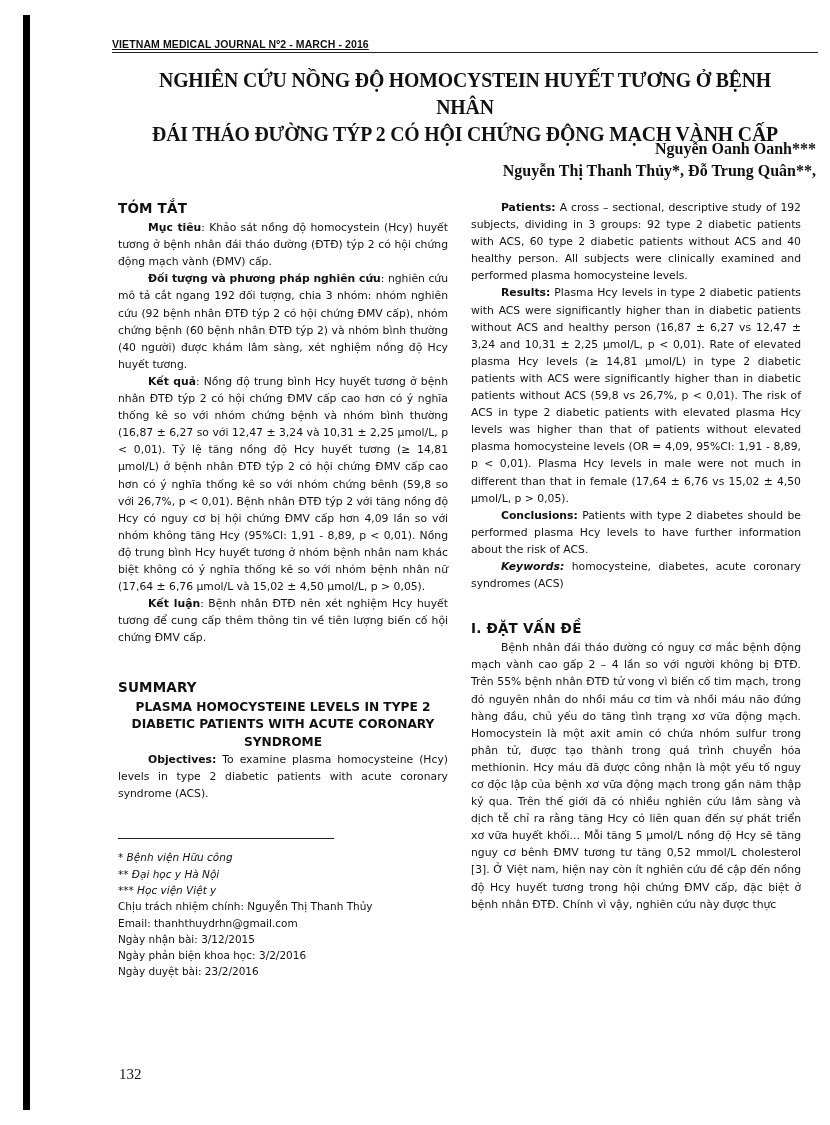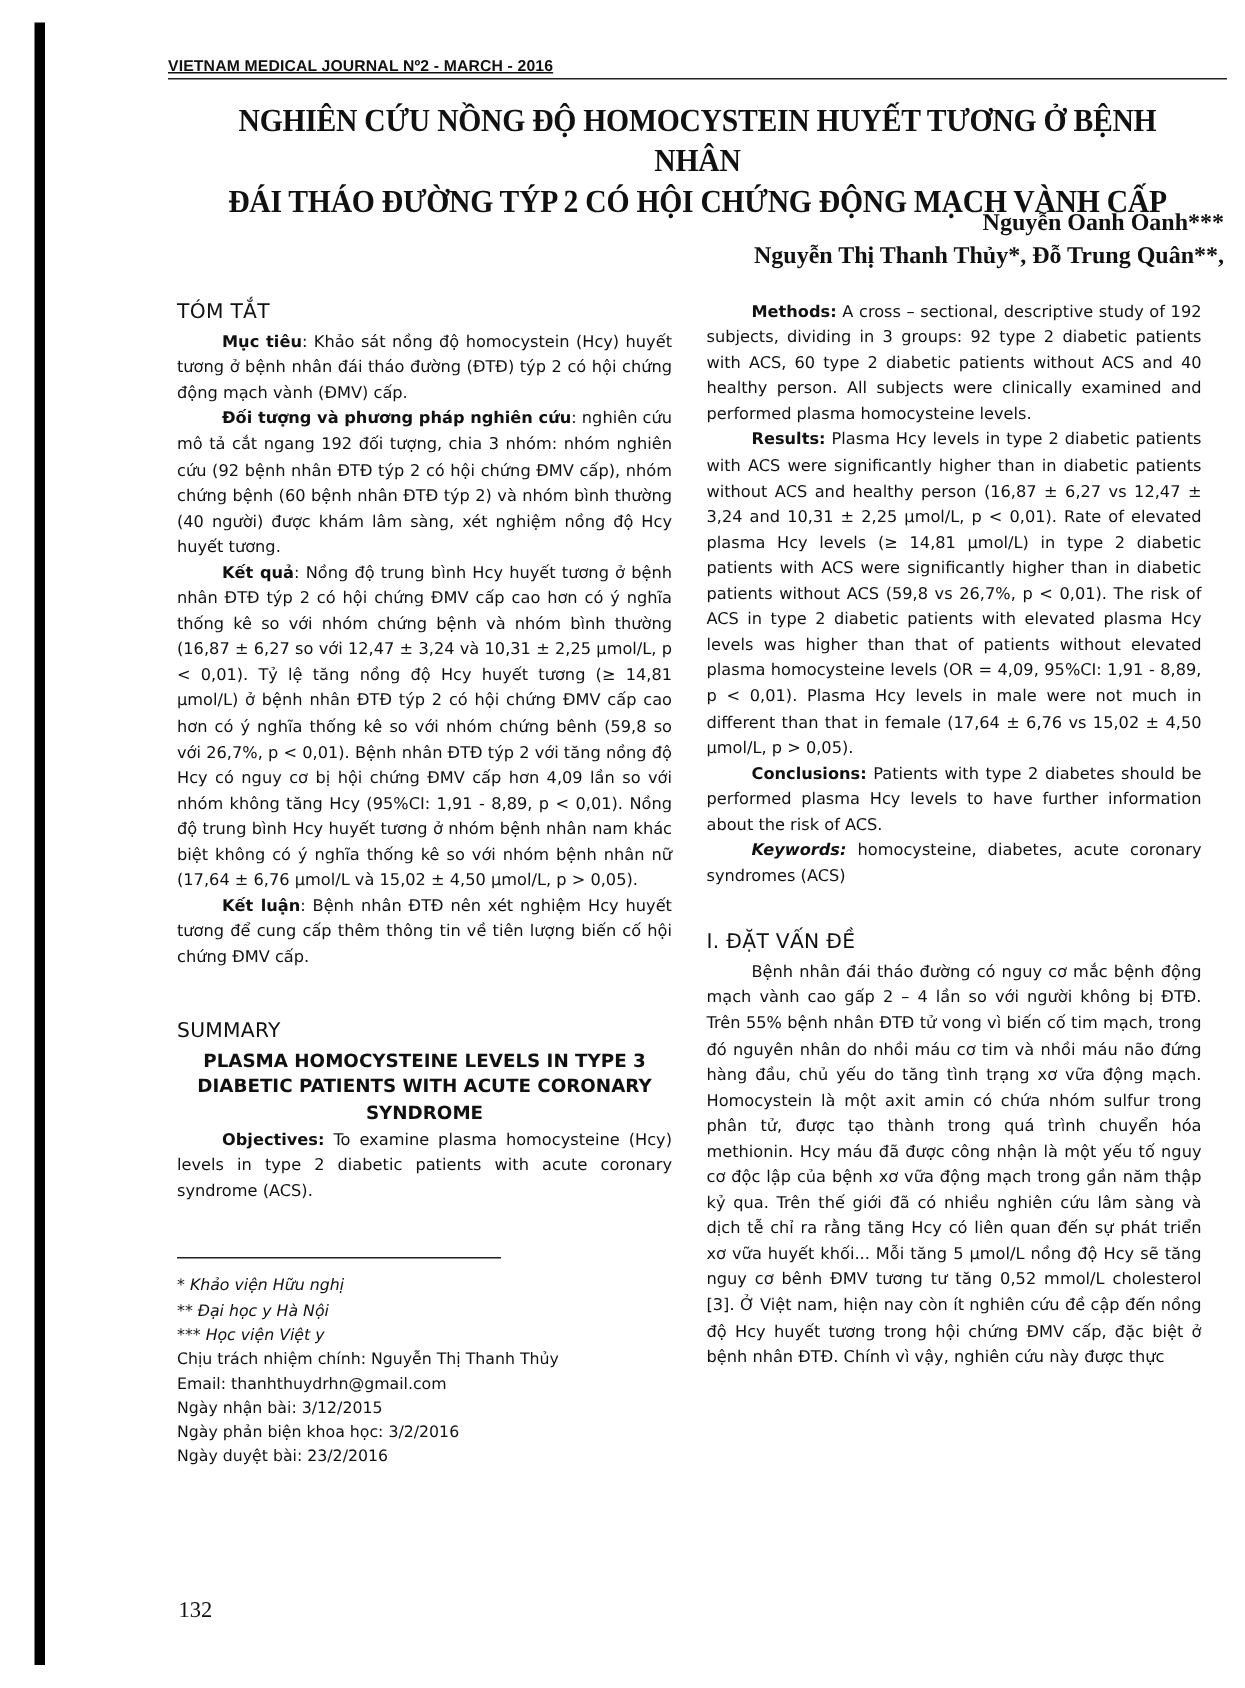--- a/index.html
+++ b/index.html
@@ -11,21 +11,21 @@
   .header-rule { position: absolute; left: 112px; top: 52px; width: 706px; height: 1px; background: #222; }
   .title { position: absolute; left: 112px; top: 67px; width: 706px; text-align: center;
     font-family: "Liberation Serif", serif; font-weight: bold; font-size: 21.5px; line-height: 27px; letter-spacing: -0.2px; transform: scaleX(0.92); transform-origin: center top; }
   .authors { position: absolute; right: 14px; top: 138px; text-align: right;
     font-family: "Liberation Serif", serif; font-weight: bold; font-size: 16px; line-height: 22px; }
   .col { position: absolute; font-family: "DejaVu Sans", sans-serif; font-size: 10.8px; line-height: 17.1px; text-align: justify; }
   .col-left { left: 118px; top: 200px; width: 330px; }
   .col-right { left: 471px; top: 199px; width: 330px; }
   .col p { margin: 0; }
   .indent { text-indent: 30px; }
-  .h-section { font-family: "DejaVu Sans", sans-serif; font-size: 13.5px; font-weight: normal; margin: 0 0 2px 0; letter-spacing: 0.2px; }
+  .h-section { font-family: "DejaVu Sans", sans-serif; font-size: 13.5px; font-weight: bold; margin: 0 0 2px 0; letter-spacing: 0.2px; }
   .h-center { text-align: center; font-weight: bold; font-size: 12.2px; line-height: 17.5px; margin: 0; }
   .lbl { font-weight: bold; }
   .ital { font-style: italic; font-weight: bold; }
   .spacer-summary { height: 33px; }
   .footnote-rule { width: 216px; height: 1px; background: #222; margin: 36px 0 10px 0; }
   .footnote { font-size: 10.5px; line-height: 16.3px; }
   .footnote .aff { font-style: italic; }
   .page-number { position: absolute; left: 119px; top: 1066px; font-family: Liberation Serif, serif; font-size: 15px; }
   .intro-heading { margin: 28px 0 2px 0; font-size: 13.5px; }
 </style>
@@ -51,38 +51,38 @@
 
 <div class="col col-left">
   <div class="h-section">TÓM TẮT</div>
   <p class="indent"><span class="lbl">Mục tiêu</span><span>: Khảo sát nồng độ homocystein (Hcy) huyết tương ở bệnh nhân đái tháo đường (ĐTĐ) týp 2 có hội chứng động mạch vành (ĐMV) cấp.</span></p>
   <p class="indent"><span class="lbl">Đối tượng và phương pháp nghiên cứu</span><span>: nghiên cứu mô tả cắt ngang 192 đối tượng, chia 3 nhóm: nhóm nghiên cứu (92 bệnh nhân ĐTĐ týp 2 có hội chứng ĐMV cấp), nhóm chứng bệnh (60 bệnh nhân ĐTĐ týp 2) và nhóm bình thường (40 người) được khám lâm sàng, xét nghiệm nồng độ Hcy huyết tương.</span></p>
   <p class="indent"><span class="lbl">Kết quả</span><span>: Nồng độ trung bình Hcy huyết tương ở bệnh nhân ĐTĐ týp 2 có hội chứng ĐMV cấp cao hơn có ý nghĩa thống kê so với nhóm chứng bệnh và nhóm bình thường (16,87 ± 6,27 so với 12,47 ± 3,24 và 10,31 ± 2,25 µmol/L, p &lt; 0,01). Tỷ lệ tăng nồng độ Hcy huyết tương (≥ 14,81 µmol/L) ở bệnh nhân ĐTĐ týp 2 có hội chứng ĐMV cấp cao hơn có ý nghĩa thống kê so với nhóm chứng bênh (59,8 so với 26,7%, p &lt; 0,01). Bệnh nhân ĐTĐ týp 2 với tăng nồng độ Hcy có nguy cơ bị hội chứng ĐMV cấp hơn 4,09 lần so với nhóm không tăng Hcy (95%CI: 1,91 - 8,89, p &lt; 0,01). Nồng độ trung bình Hcy huyết tương ở nhóm bệnh nhân nam khác biệt không có ý nghĩa thống kê so với nhóm bệnh nhân nữ (17,64 ± 6,76 µmol/L và 15,02 ± 4,50 µmol/L, p &gt; 0,05).</span></p>
   <p class="indent"><span class="lbl">Kết luận</span><span>: Bệnh nhân ĐTĐ nên xét nghiệm Hcy huyết tương để cung cấp thêm thông tin về tiên lượng biến cố hội chứng ĐMV cấp.</span></p>
 
   <div class="spacer-summary"></div>
   <div class="h-section">SUMMARY</div>
-  <div class="h-center">PLASMA HOMOCYSTEINE LEVELS IN TYPE 3 DIABETIC PATIENTS WITH ACUTE CORONARY SYNDROME</div>
+  <div class="h-center">PLASMA HOMOCYSTEINE LEVELS IN TYPE 2 DIABETIC PATIENTS WITH ACUTE CORONARY SYNDROME</div>
   <p class="indent"><span class="lbl">Objectives:</span><span> To examine plasma homocysteine (Hcy) levels in type 2 diabetic patients with acute coronary syndrome (ACS).</span></p>
 
   <div class="footnote-rule"></div>
   <div class="footnote">
-    <div class="aff">* Khảo viện Hữu nghị</div>
+    <div class="aff">* Bệnh viện Hữu công</div>
     <div class="aff">** Đại học y Hà Nội</div>
     <div class="aff">*** Học viện Việt y</div>
     <div>Chịu trách nhiệm chính: Nguyễn Thị Thanh Thủy</div>
     <div>Email: thanhthuydrhn@gmail.com</div>
     <div>Ngày nhận bài: 3/12/2015</div>
     <div>Ngày phản biện khoa học: 3/2/2016</div>
     <div>Ngày duyệt bài: 23/2/2016</div>
   </div>
 </div>
 
 <div class="col col-right">
-  <p class="indent"><span class="lbl">Methods:</span><span> A cross – sectional, descriptive study of 192 subjects, dividing in 3 groups: 92 type 2 diabetic patients with ACS, 60 type 2 diabetic patients without ACS and 40 healthy person. All subjects were clinically examined and performed plasma homocysteine levels.</span></p>
+  <p class="indent"><span class="lbl">Patients:</span><span> A cross – sectional, descriptive study of 192 subjects, dividing in 3 groups: 92 type 2 diabetic patients with ACS, 60 type 2 diabetic patients without ACS and 40 healthy person. All subjects were clinically examined and performed plasma homocysteine levels.</span></p>
   <p class="indent"><span class="lbl">Results:</span><span> Plasma Hcy levels in type 2 diabetic patients with ACS were  significantly higher than in diabetic patients without ACS and healthy person (16,87 ± 6,27 vs 12,47 ± 3,24 and 10,31 ± 2,25 µmol/L, p &lt; 0,01). Rate of elevated plasma Hcy levels (≥ 14,81 µmol/L) in type 2 diabetic patients with ACS were  significantly higher than in diabetic patients without ACS (59,8 vs 26,7%, p &lt; 0,01). The risk of ACS in type 2 diabetic patients with elevated plasma Hcy levels was higher than that of patients without elevated plasma homocysteine levels (OR = 4,09, 95%CI: 1,91 - 8,89, p &lt; 0,01). Plasma Hcy levels in male were not much in different than that in female (17,64 ± 6,76 vs 15,02 ± 4,50 µmol/L, p &gt; 0,05).</span></p>
   <p class="indent"><span class="lbl">Conclusions:</span><span> Patients with type 2 diabetes should be performed plasma Hcy levels to have further information about the risk of  ACS.</span></p>
   <p class="indent"><span class="ital">Keywords:</span><span> homocysteine, diabetes, acute coronary syndromes (ACS)</span></p>
 
   <div class="h-section intro-heading">I. ĐẶT VẤN ĐỀ</div>
   <p class="indent">Bệnh nhân đái tháo đường có nguy cơ mắc bệnh động mạch vành cao gấp 2 – 4 lần so với người không bị ĐTĐ. Trên 55% bệnh nhân ĐTĐ tử vong vì biến cố tim mạch, trong đó nguyên nhân do nhồi máu cơ tim và nhồi máu não đứng hàng đầu, chủ yếu do tăng tình trạng xơ vữa động mạch. Homocystein là một axit amin có chứa nhóm sulfur trong phân tử, được tạo thành trong quá trình chuyển hóa methionin. Hcy máu đã được công nhận là một yếu tố nguy cơ độc lập của bệnh xơ vữa động mạch trong gần năm thập kỷ qua. Trên thế giới đã có nhiều nghiên cứu lâm sàng và dịch tễ chỉ ra rằng tăng Hcy có liên quan đến sự phát triển xơ vữa huyết khối... Mỗi tăng 5 µmol/L nồng độ Hcy sẽ tăng nguy cơ bênh ĐMV tương tư tăng 0,52 mmol/L cholesterol [3]. Ở Việt nam, hiện nay còn ít nghiên cứu đề cập đến nồng độ Hcy huyết tương trong hội chứng ĐMV cấp, đặc biệt ở bệnh nhân ĐTĐ. Chính vì vậy, nghiên cứu này được thực</p>
 </div>
 
 <div class="page-number">132</div>
 

